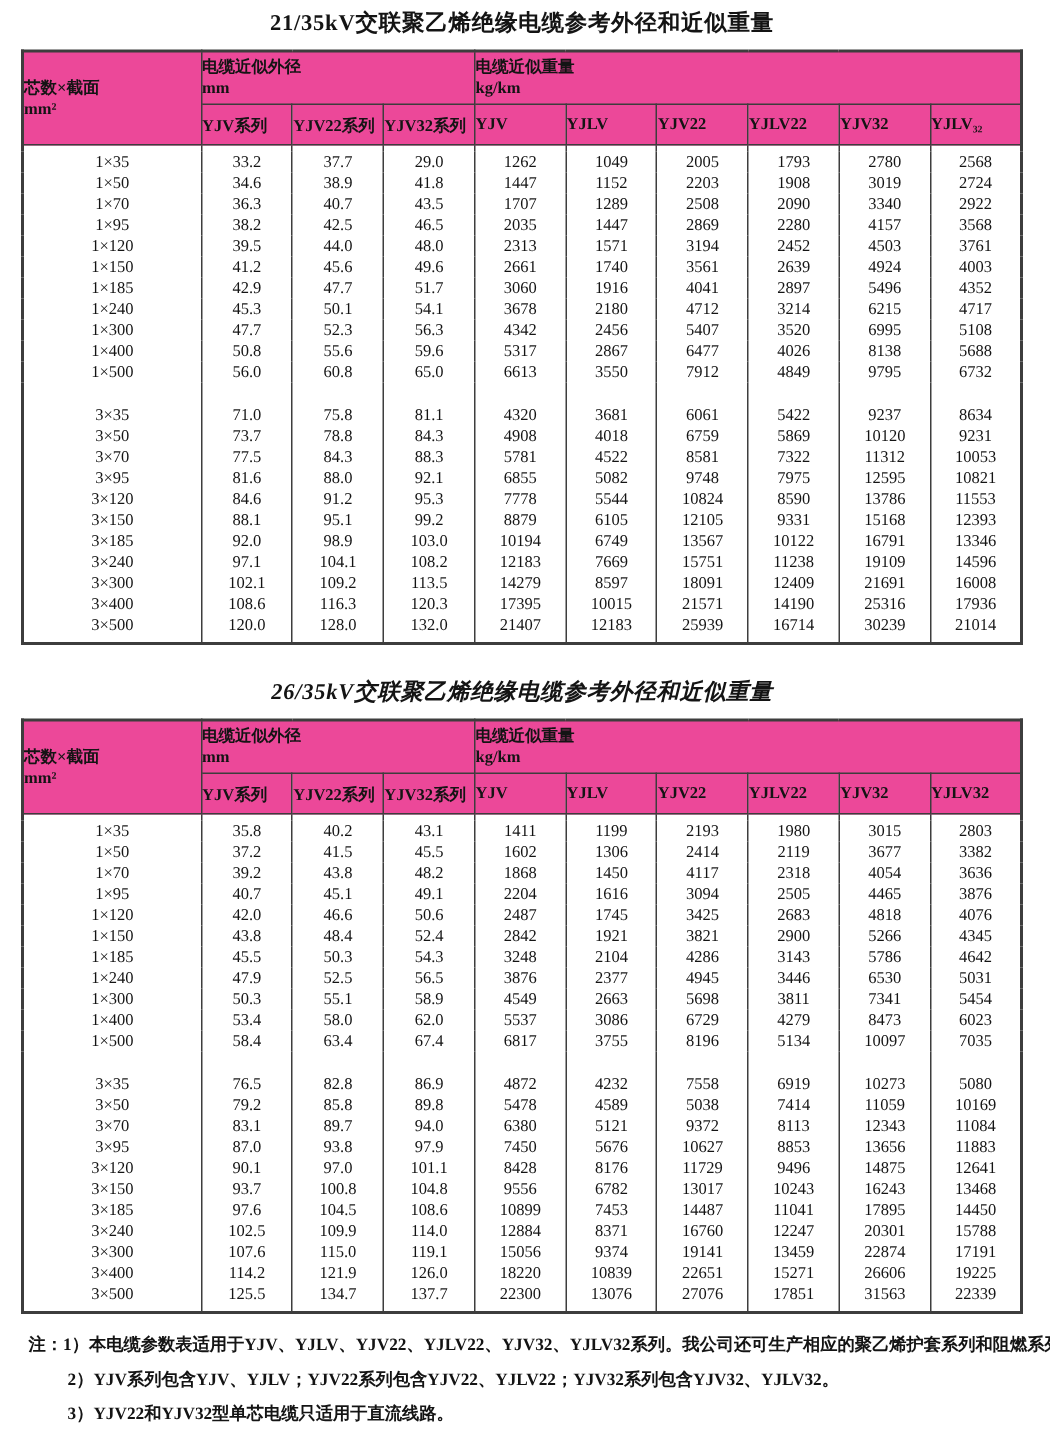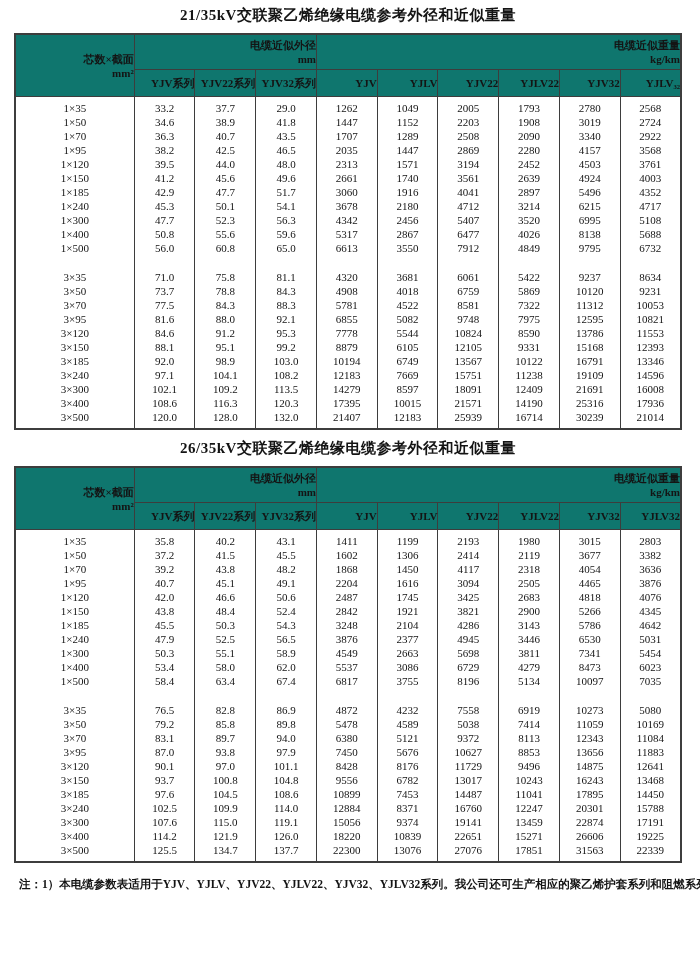--- a/index.html
+++ b/index.html
@@ -19,36 +19,37 @@
     box-sizing: border-box;
   }
   .table-title {
     text-align: center;
     font-size: 15px;
     font-weight: bold;
     letter-spacing: 0.5px;
     margin: 2px 0 8px 0;
   }
   .table-title.second {
-    margin-top: 9px;
+    margin-top: 22px;
+    font-style: italic;
   }
   table.cable-table {
     width: 100%;
     border-collapse: collapse;
     table-layout: fixed;
     border: 2px solid #3d3d3d;
   }
   table.cable-table col.spec-col { width: 17.9%; }
   table.cable-table col.val-col  { width: 9.12%; }
   thead th {
-    background: #0f766e;
+    background: #ec4899;
     border: 1px solid #3d3d3d;
     font-size: 11px;
     font-weight: bold;
-    text-align: right;
+    text-align: left;
     padding: 1px 0;
     vertical-align: middle;
   }
   thead tr.group-row th { height: 32px; }
   thead tr.sub-row th   { height: 24px; }
   thead .hdr-line { line-height: 14px; }
   tbody td {
     border-left: 1px solid #3d3d3d;
     border-right: 1px solid #3d3d3d;
     border-top: none;
@@ -765,15 +766,17 @@
           <td></td>
           <td></td>
         </tr>
       </tbody>
   </table>
 
   <div class="notes">
     <div class="note-line">
       <span>注：</span><span>1）本电缆参数表适用于YJV、YJLV、YJV22、YJLV22、YJV32、YJLV32系列。我公司还可生产相应的聚乙烯护套系列和阻燃系列。</span>
     </div>
+    <div class="note-line indented">2）YJV系列包含YJV、YJLV；YJV22系列包含YJV22、YJLV22；YJV32系列包含YJV32、YJLV32。</div>
+    <div class="note-line indented">3）YJV22和YJV32型单芯电缆只适用于直流线路。</div>
   </div>
 
 </div>
 
 </body></html>

